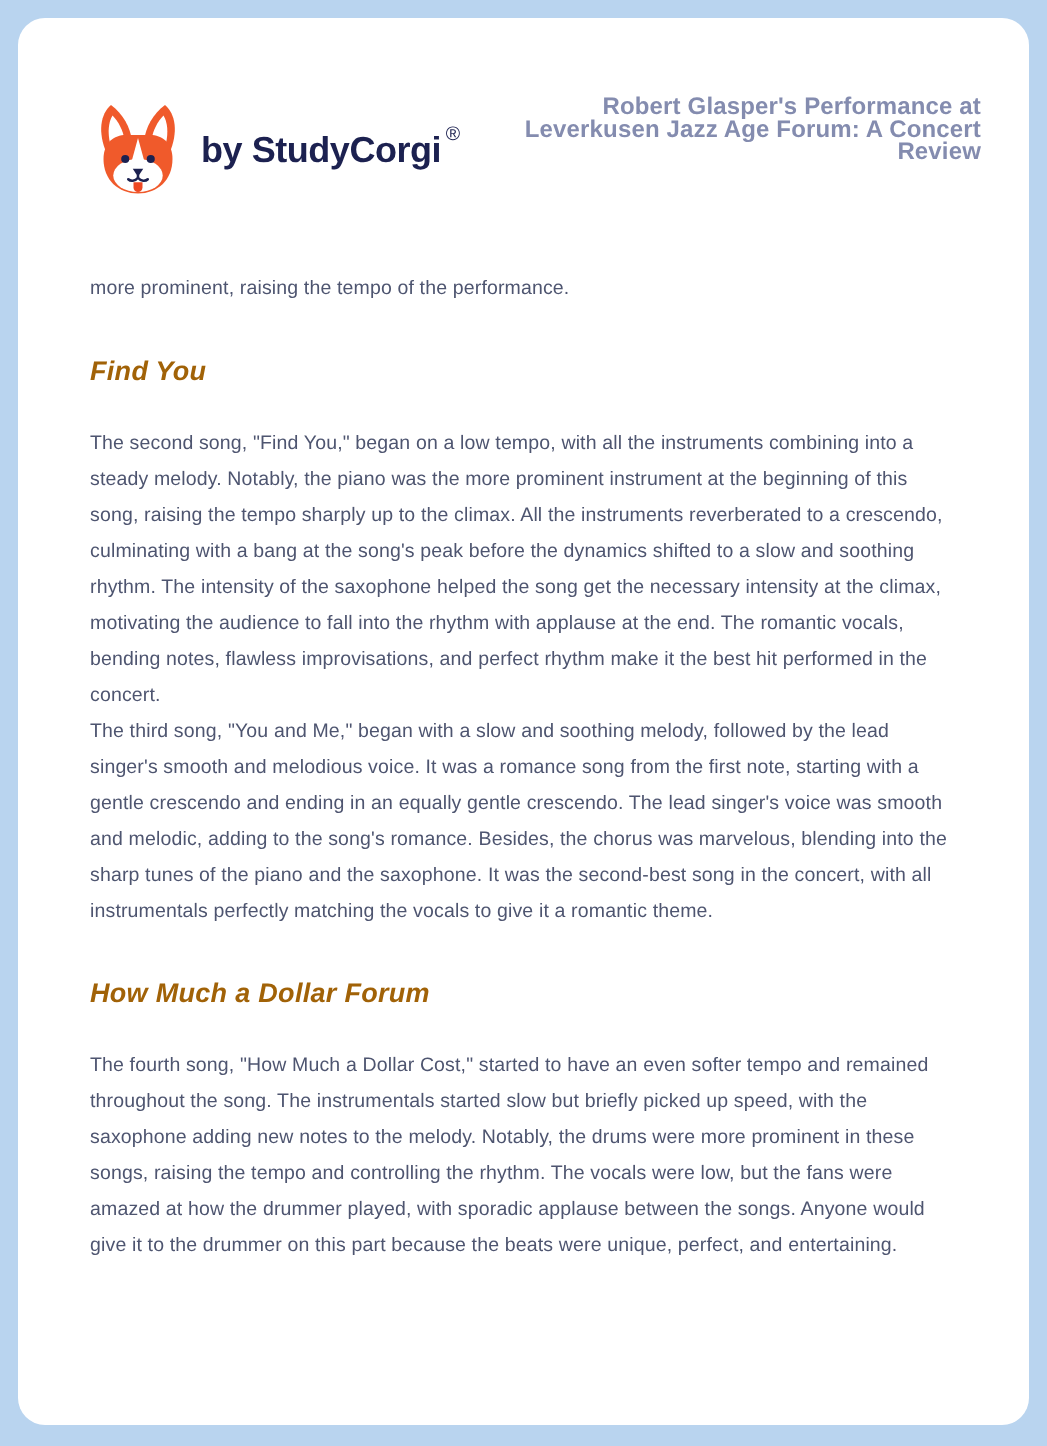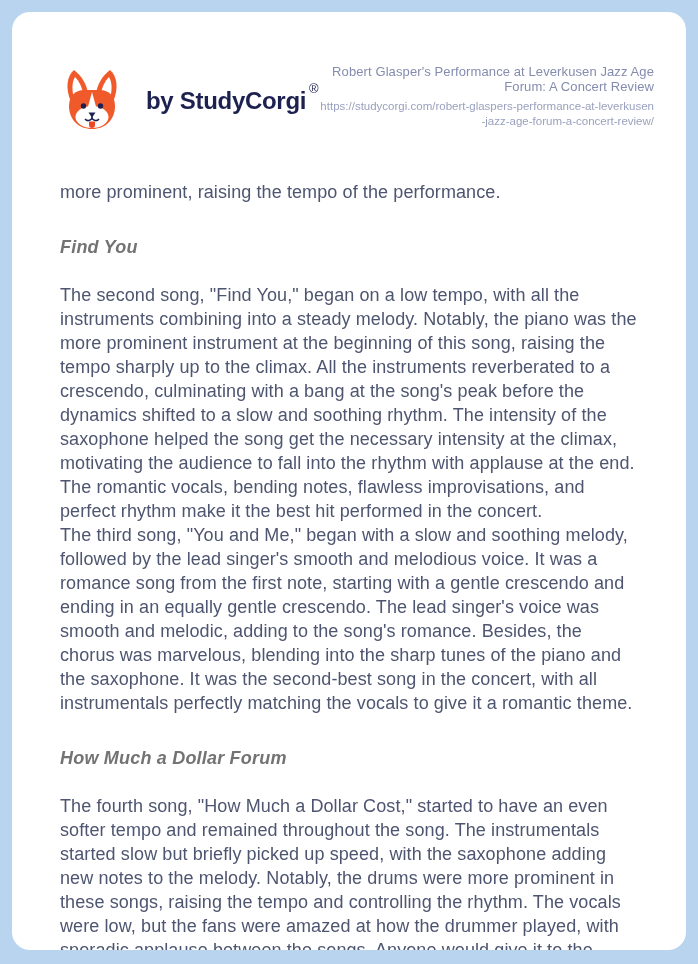--- a/index.html
+++ b/index.html
@@ -21,21 +21,21 @@
   }
   .header {
     display: flex;
     justify-content: space-between;
     align-items: flex-start;
     margin-bottom: 46px;
   }
   .brand {
     display: flex;
     align-items: center;
-    gap: 22px;
+    gap: 10px;
     padding-top: 6px;
   }
   .brand svg { display: block; }
   .brand-name {
     font-size: 24px;
     font-weight: bold;
     letter-spacing: -0.3px;
     color: #1c2150;
     white-space: nowrap;
   }
@@ -48,47 +48,47 @@
     margin-left: 3px;
     font-weight: normal;
   }
   .doc-meta {
     width: 340px;
     text-align: right;
     margin-right: -14px;
     padding-top: 2px;
   }
   .doc-title {
-    font-size: 13px;
+    font-size: 16px;
     line-height: 15px;
-    font-weight: normal;
+    font-weight: bold;
     color: #848caf;
     letter-spacing: 0.1px;
-    margin-bottom: 5px;
+    margin-bottom: 22px;
   }
   .doc-url {
     font-size: 11.5px;
     line-height: 15px;
     color: #9aa1bd;
     text-decoration: none;
     display: block;
     word-break: break-all;
   }
   .article p {
-    font-size: 18px;
+    font-size: 13px;
     line-height: 24px;
     color: #4e5570;
     letter-spacing: 0.1px;
   }
   .article h2 {
     font-size: 18px;
     line-height: 26px;
     font-weight: bold;
     font-style: italic;
-    color: #737373;
+    color: #a16207;
     margin: 30px 0 23px 0;
     letter-spacing: 0.2px;
   }
   .intro { margin-bottom: 0; }
 </style>
 </head>
 <body>
 
 <div class="card">
 
@@ -118,21 +118,20 @@
           <path d="M32 48 v2.5 M32 50.5 C30 53 27 53 25.5 51.5 M32 50.5 C34 53 37 53 38.5 51.5" stroke="#1c2150" stroke-width="1.7" fill="none" stroke-linecap="round"></path>
 
           <path d="M29 53.5 h6 v3.5 a3 3 0 0 1 -6 0 Z" fill="#ee4823"></path>
         </svg>
       </span>
       <span class="brand-name"><span>by StudyCorgi</span><span class="reg-mark">®</span></span>
     </div>
 
     <div class="doc-meta">
       <div class="doc-title">Robert Glasper's Performance at Leverkusen Jazz Age Forum: A Concert Review</div>
-      <a class="doc-url" href="#">https://studycorgi.com/robert-glaspers-performance-at-leverkusen-jazz-age-forum-a-concert-review/</a>
     </div>
 
   </div>
 
   <div class="article">
 
     <p class="intro">more prominent, raising the tempo of the performance.</p>
 
     <section>
       <h2>Find You</h2>

